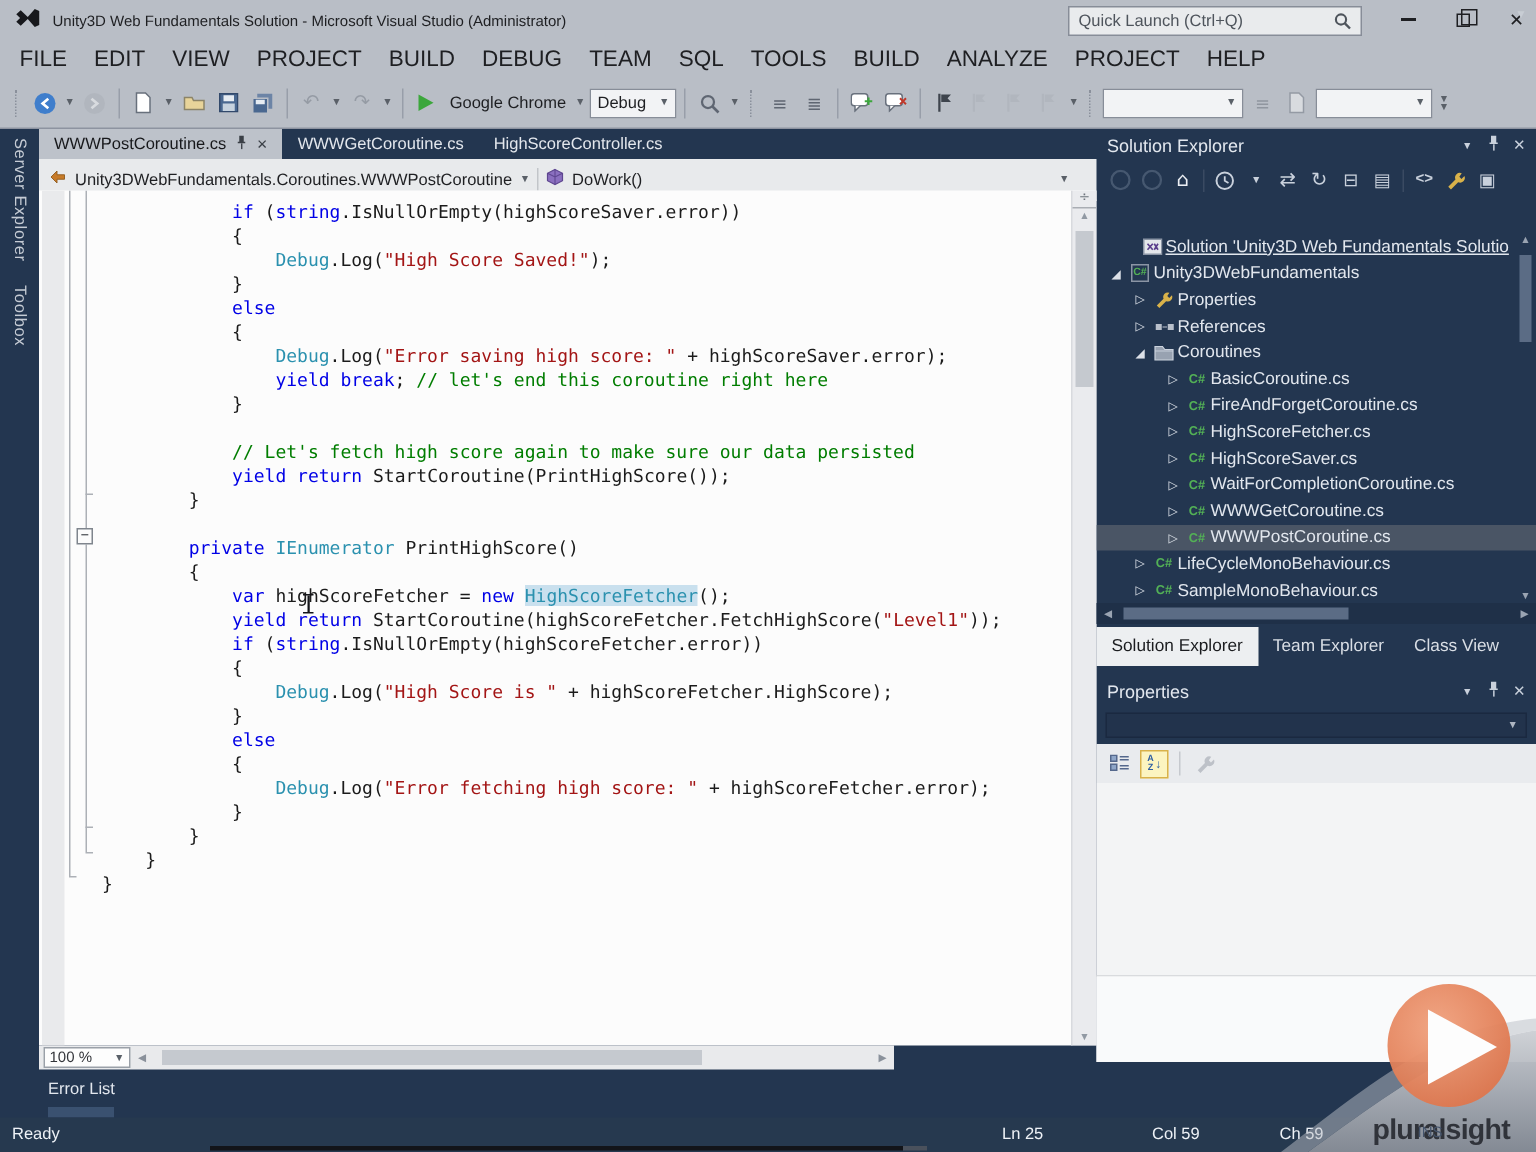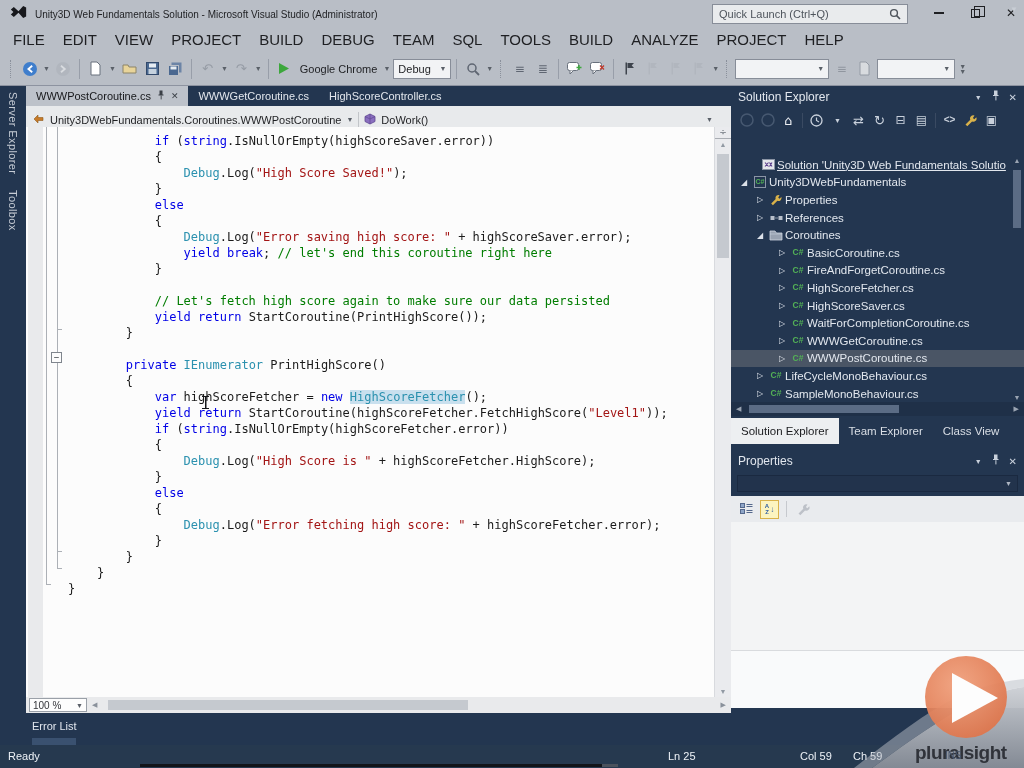--- a/index.html
+++ b/index.html
@@ -74,21 +74,21 @@
   border-top:1.5px solid #15161A;border-bottom:1.5px solid #15161A;
   background:linear-gradient(#15161A,#15161A) center/1.5px 100% no-repeat}
 
 #ed-vscroll{position:absolute;right:0;top:0;width:17px;height:100%;background:#EAEBEE;border-left:1px solid #D8DADE}
 #ed-split{position:absolute;top:0;left:0;right:0;height:12px;border-bottom:1px solid #A9ADB3;
   font:9px/11px "DejaVu Sans",sans-serif;color:#6F757E;text-align:center}
 #ed-up{position:absolute;top:14px;left:0;right:0;text-align:center;font-size:7px;color:#9199A3}
 #ed-down{position:absolute;bottom:2px;left:0;right:0;text-align:center;font-size:7px;color:#9199A3}
 #ed-thumb{position:absolute;left:2px;right:2px;top:27px;height:104px;background:#C5C9CF}
 
-#editor-bottom{position:absolute;left:26px;top:697px;width:705px;height:16px;background:#E9EAEC;
+#editor-bottom{position:absolute;left:26px;top:697px;width:570px;height:16px;background:#E9EAEC;
   display:flex;align-items:center}
 #zoom-combo{width:58px;height:14px;margin-left:3px;background:#FDFDFD;border:1px solid #9AA0A8;
   font-size:10px;color:#33353A;display:flex;align-items:center;justify-content:space-between;padding:0 3px}
 #zoom-combo .c{font-size:7px;color:#5A6068}
 .h-arrow{font-size:7px;color:#8A919B;padding:0 5px}
 #ed-htrack{flex:1;position:relative;height:100%}
 #ed-hthumb{position:absolute;left:6px;top:3px;width:360px;height:10px;background:#C5C9CF}
 
 
 #se-panel{position:absolute;left:731px;top:86px;width:293px;height:360px;color:#E2E7EE}
@@ -130,21 +130,21 @@
 .props-sep{width:1px;height:16px;background:#C6C9CE;margin:0 3px}
 #props-content{position:absolute;left:0;top:72px;width:100%;height:186px;background:#F3F4F5}
 #props-divider{position:absolute;left:0;top:128px;width:100%;height:1px;background:#D9DBDE}
 #props-lower{position:absolute;left:0;top:129px;width:100%;bottom:0;background:#F9FAFB}
 
 
 #error-list{position:absolute;left:32px;top:720px;font-size:11px;color:#E2E7EE}
 #error-bar{position:absolute;left:32px;top:738px;width:44px;height:7px;background:#3A5170}
 #statusbar{position:absolute;left:0;top:745px;width:100%;height:23px;background:#26394F;font-size:11px;color:#EEF2F7}
 #statusbar span{position:absolute;top:5px}
-#st-ready{left:8px}#st-ln{left:668px}#st-col{left:800px}#st-ch{left:853px}
+#st-ready{left:8px}#st-ln{left:668px}#st-col{left:768px}#st-ch{left:853px}
 #st-ins{left:945px;color:#44536B;z-index:60}
 #scrub1{position:absolute;left:140px;top:764px;width:462px;height:3px;background:#121419}
 #scrub2{position:absolute;left:602px;top:764px;width:16px;height:3px;background:#4A515C}
 
 
 #watermark{position:absolute;right:0;bottom:0;z-index:50;pointer-events:none}
 </style>
 </head>
 <body>
 

